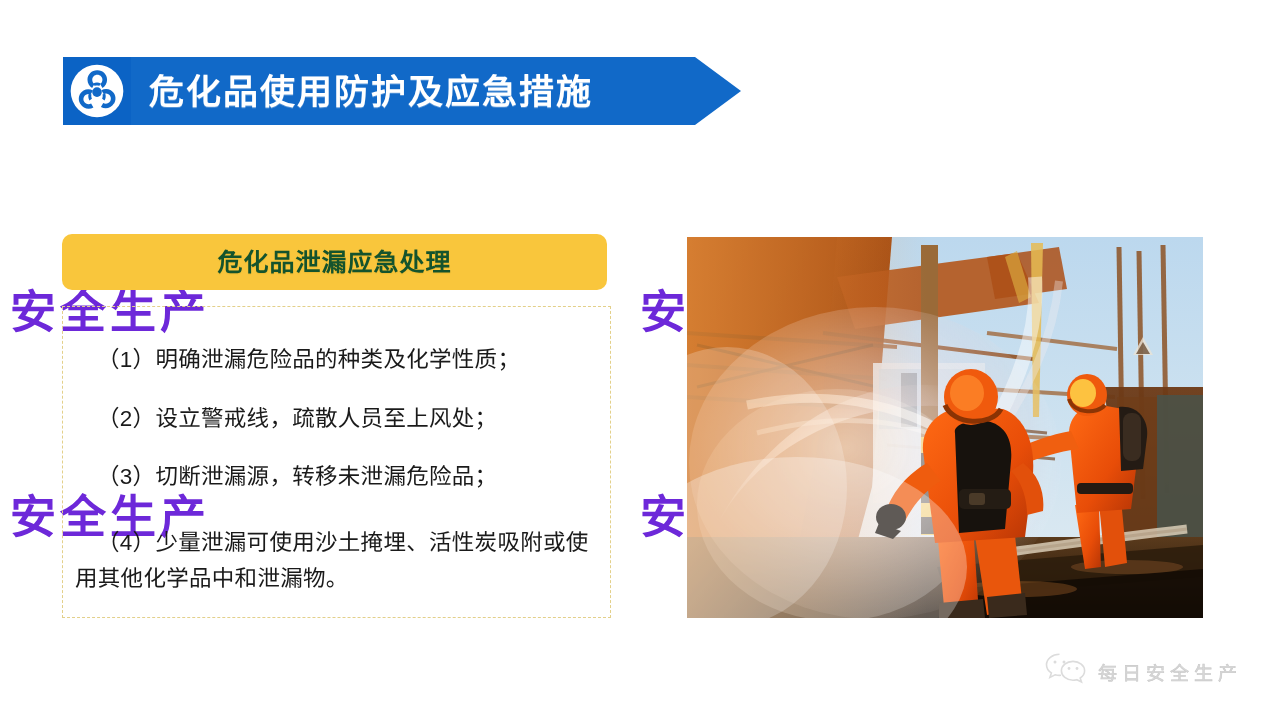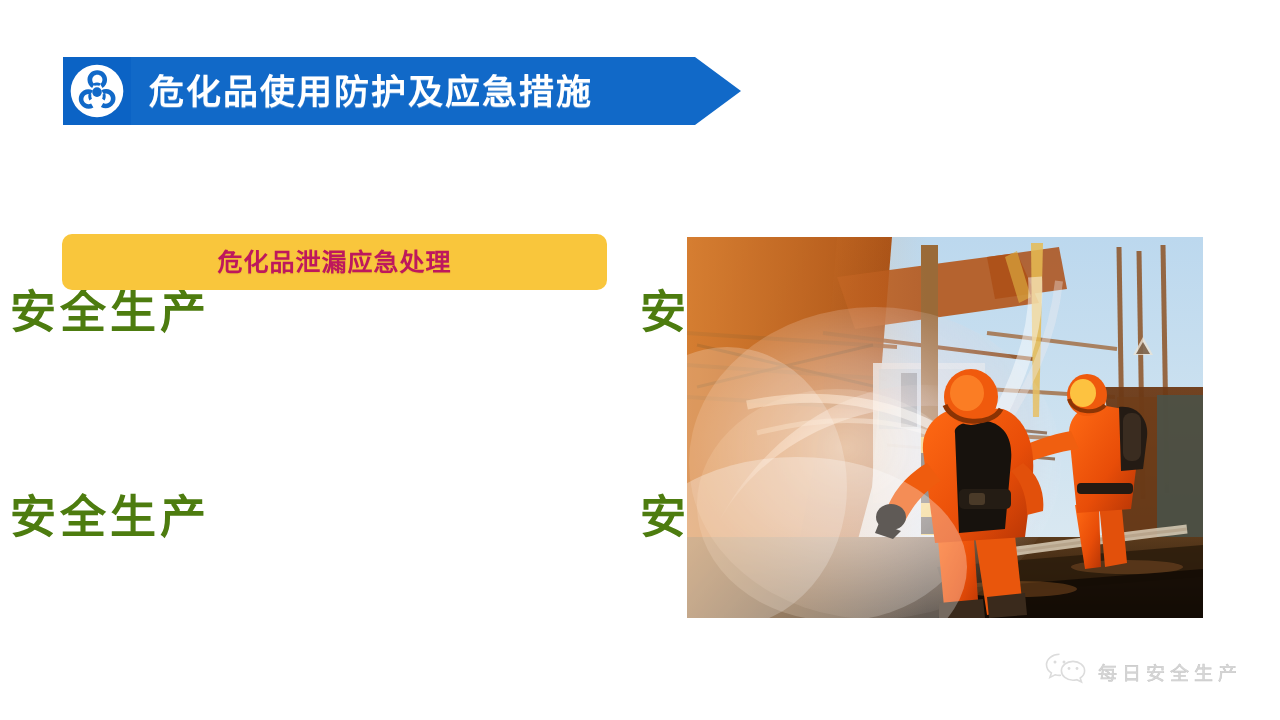--- a/index.html
+++ b/index.html
@@ -27,21 +27,21 @@
 
   
   .bg-watermarks {
     position: absolute;
     inset: 0;
     pointer-events: none;
     z-index: 0;
   }
   .bg-wm {
     position: absolute;
-    color: #4d7c0f;
+    color: #6d28d9;
     font-size: 46px;
     font-weight: 700;
     letter-spacing: 4px;
     white-space: nowrap;
     font-family: "Liberation Sans", "DejaVu Sans", sans-serif;
   }
   .bg-wm.w1 { left: 10px;  top: 275px; }
   .bg-wm.w2 { left: 10px;  top: 480px; }
   .bg-wm.w3 { left: 640px; top: 275px; }
   .bg-wm.w4 { left: 640px; top: 480px; }
@@ -103,21 +103,21 @@
     background: #f9c63c;
     border-radius: 10px;
     display: flex;
     align-items: center;
     justify-content: center;
     box-sizing: border-box;
     position: relative;
     z-index: 3;
   }
   .section-pill-text {
-    color: #be185d;
+    color: #14532d;
     font-size: 25px;
     font-weight: 700;
     letter-spacing: 1px;
     line-height: 1;
     text-shadow: 0 1px 1px rgba(200,150,20,.25);
   }
 
   .dashed-box {
     margin-top: 16px;
     width: 549px;
@@ -217,20 +217,28 @@
       <span class="title-text">危化品使用防护及应急措施</span>
     </div>
   </div>
 
   <div class="left-col">
 
     <div class="section-pill">
       <span class="section-pill-text">危化品泄漏应急处理</span>
     </div>
 
+    <div class="dashed-box">
+      <ul class="item-list">
+        <li>（1）明确泄漏危险品的种类及化学性质；</li>
+        <li>（2）设立警戒线，疏散人员至上风处；</li>
+        <li>（3）切断泄漏源，转移未泄漏危险品；</li>
+        <li>（4）少量泄漏可使用沙土掩埋、活性炭吸附或使用其他化学品中和泄漏物。</li>
+      </ul>
+    </div>
 
   </div>
 
   <div class="photo">
     <svg viewBox="0 0 516 381" preserveAspectRatio="none" aria-hidden="true">
       <defs>
         <linearGradient id="skyGrad" x1="0" y1="0" x2="0" y2="1">
           <stop offset="0%" stop-color="#bcd8ee"></stop>
           <stop offset="55%" stop-color="#cfe3f0"></stop>
           <stop offset="100%" stop-color="#e2ecf2"></stop>

